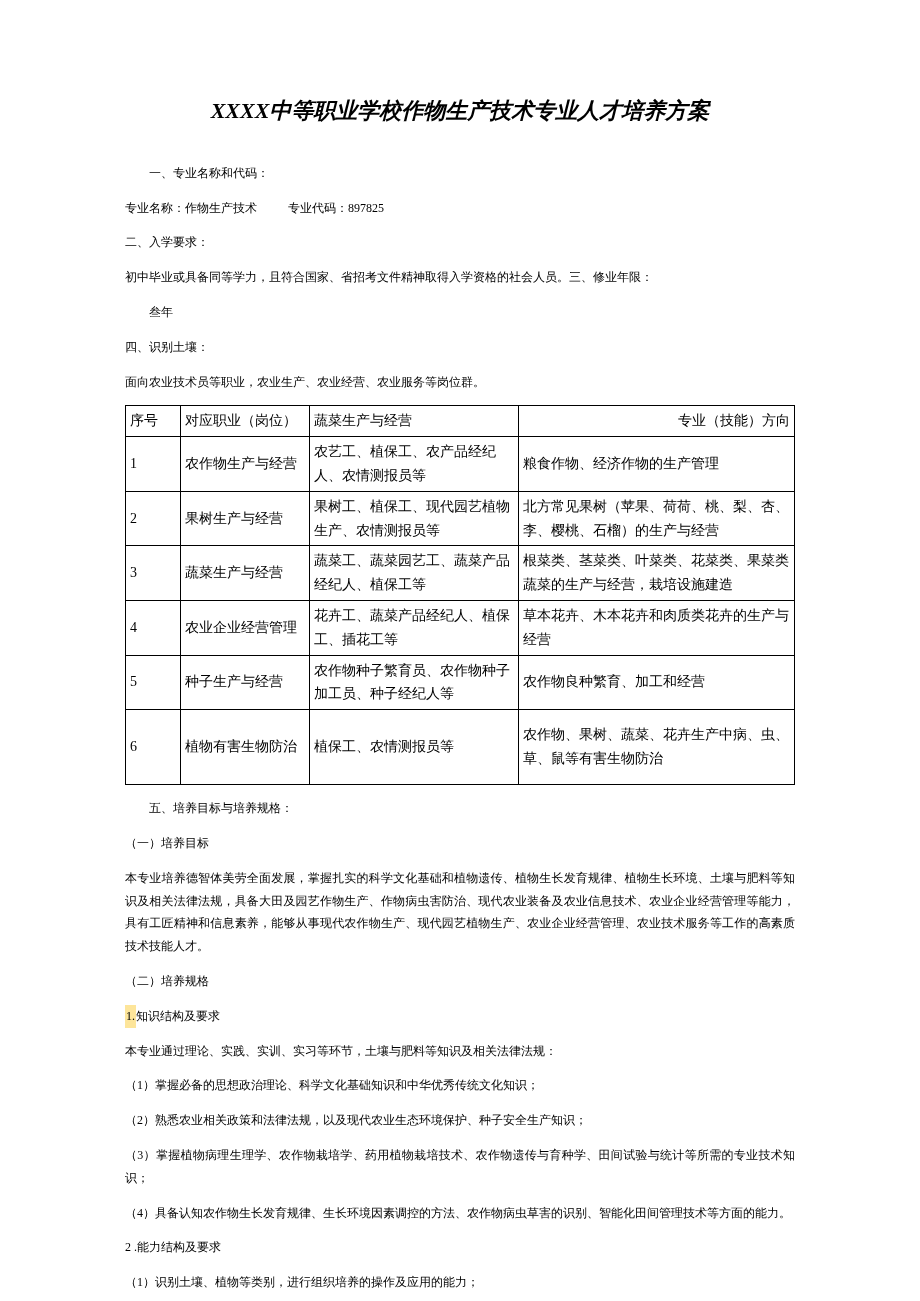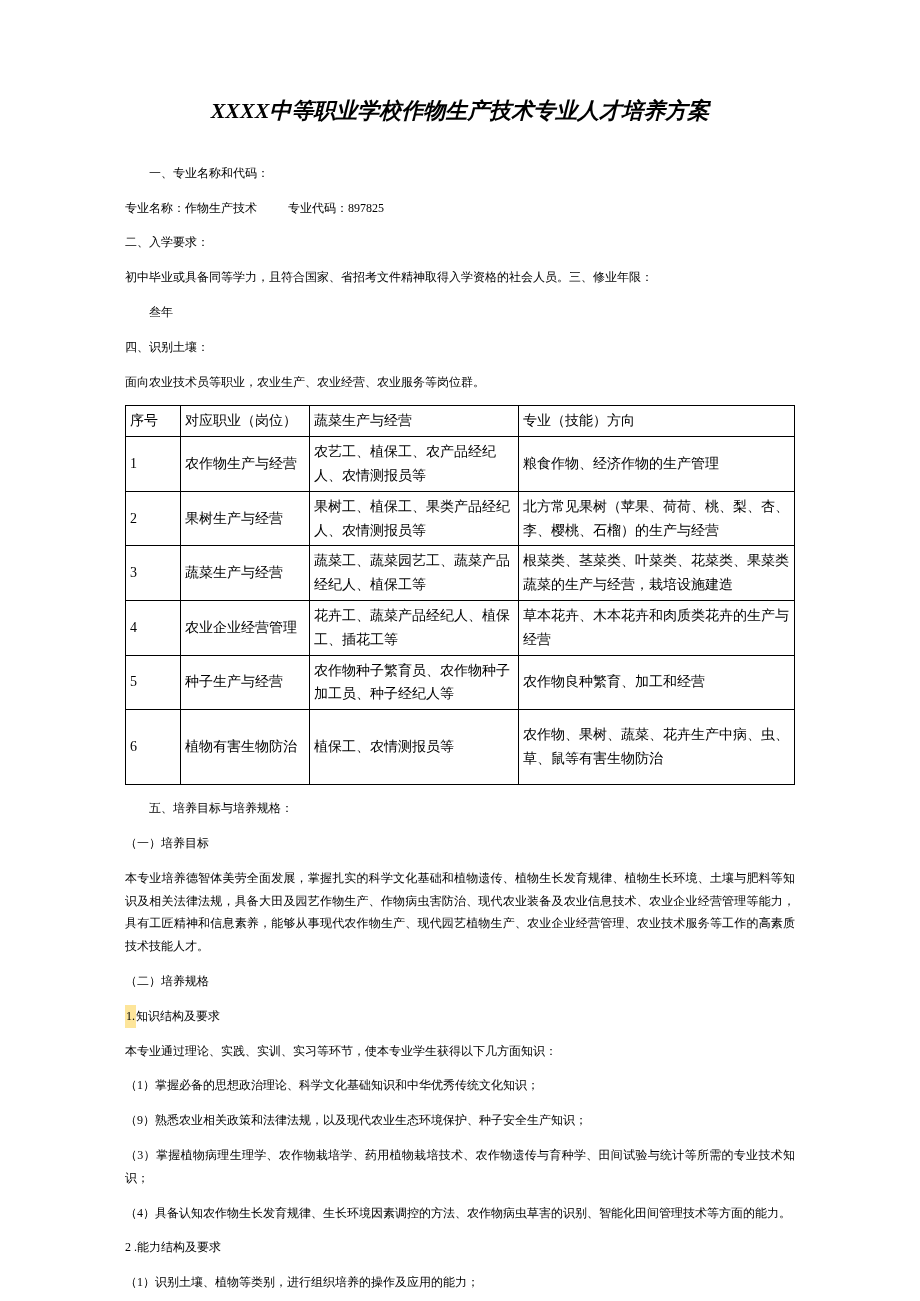--- a/index.html
+++ b/index.html
@@ -38,21 +38,21 @@
     th, td {
       border: 1px solid #000;
       padding: 3px 4px;
       text-align: left;
       vertical-align: middle;
       line-height: 1.7;
     }
     .col1 { width: 46px; }
     .col2 { width: 120px; margin-top: 20px; }
     .col3 { width: 200px; }
-    .col4 { width: auto; }
+    .col4 { width: auto; text-align: right; }
     .hl {
       background-color: #fde59a;
       display: inline-block;
       padding: 0 1px;
     }
     .row-tall td { height: 68px; }
   </style>
 </head>
 <body>
 
@@ -79,21 +79,21 @@
   </tr>
   <tr>
     <td>1</td>
     <td>农作物生产与经营</td>
     <td>农艺工、植保工、农产品经纪人、农情测报员等</td>
     <td>粮食作物、经济作物的生产管理</td>
   </tr>
   <tr>
     <td>2</td>
     <td>果树生产与经营</td>
-    <td>果树工、植保工、果类产品经纪人、农情测报员等</td>
+    <td>果树工、植保工、现代园艺植物生产、农情测报员等</td>
     <td>北方常见果树（苹果、荷荷、桃、梨、杏、李、樱桃、石榴）的生产与经营</td>
   </tr>
   <tr>
     <td>3</td>
     <td>蔬菜生产与经营</td>
     <td>蔬菜工、蔬菜园艺工、蔬菜产品经纪人、植保工等</td>
     <td>根菜类、茎菜类、叶菜类、花菜类、果菜类蔬菜的生产与经营，栽培设施建造</td>
   </tr>
   <tr>
     <td>4</td>
@@ -116,19 +116,19 @@
 </tbody>
   </table>
 
 <p class="indent1">五、培养目标与培养规格：</p>
 <p>（一）培养目标</p>
 <p>本专业培养德智体美劳全面发展，掌握扎实的科学文化基础和植物遗传、植物生长发育规律、植物生长环境、土壤与肥料等知识及相关法律法规，具备大田及园艺作物生产、作物病虫害防治、现代农业装备及农业信息技术、农业企业经营管理等能力，具有工匠精神和信息素养，能够从事现代农作物生产、现代园艺植物生产、农业企业经营管理、农业技术服务等工作的高素质技术技能人才。</p>
 <p>（二）培养规格</p>
 <p>
   <span class="hl">1.</span><span>知识结构及要求</span>
 </p>
-<p>本专业通过理论、实践、实训、实习等环节，使本专业学生获得以下几方面知识：</p>
+<p>本专业通过理论、实践、实训、实习等环节，土壤与肥料等知识及相关法律法规：</p>
 <p>（1）掌握必备的思想政治理论、科学文化基础知识和中华优秀传统文化知识；</p>
-<p>（9）熟悉农业相关政策和法律法规，以及现代农业生态环境保护、种子安全生产知识；</p>
+<p>（2）熟悉农业相关政策和法律法规，以及现代农业生态环境保护、种子安全生产知识；</p>
 <p>（3）掌握植物病理生理学、农作物栽培学、药用植物栽培技术、农作物遗传与育种学、田间试验与统计等所需的专业技术知识；</p>
 <p>（4）具备认知农作物生长发育规律、生长环境因素调控的方法、农作物病虫草害的识别、智能化田间管理技术等方面的能力。</p>
 <p>2  .能力结构及要求</p>
 <p>（1）识别土壤、植物等类别，进行组织培养的操作及应用的能力；</p>
 
 </body></html>

